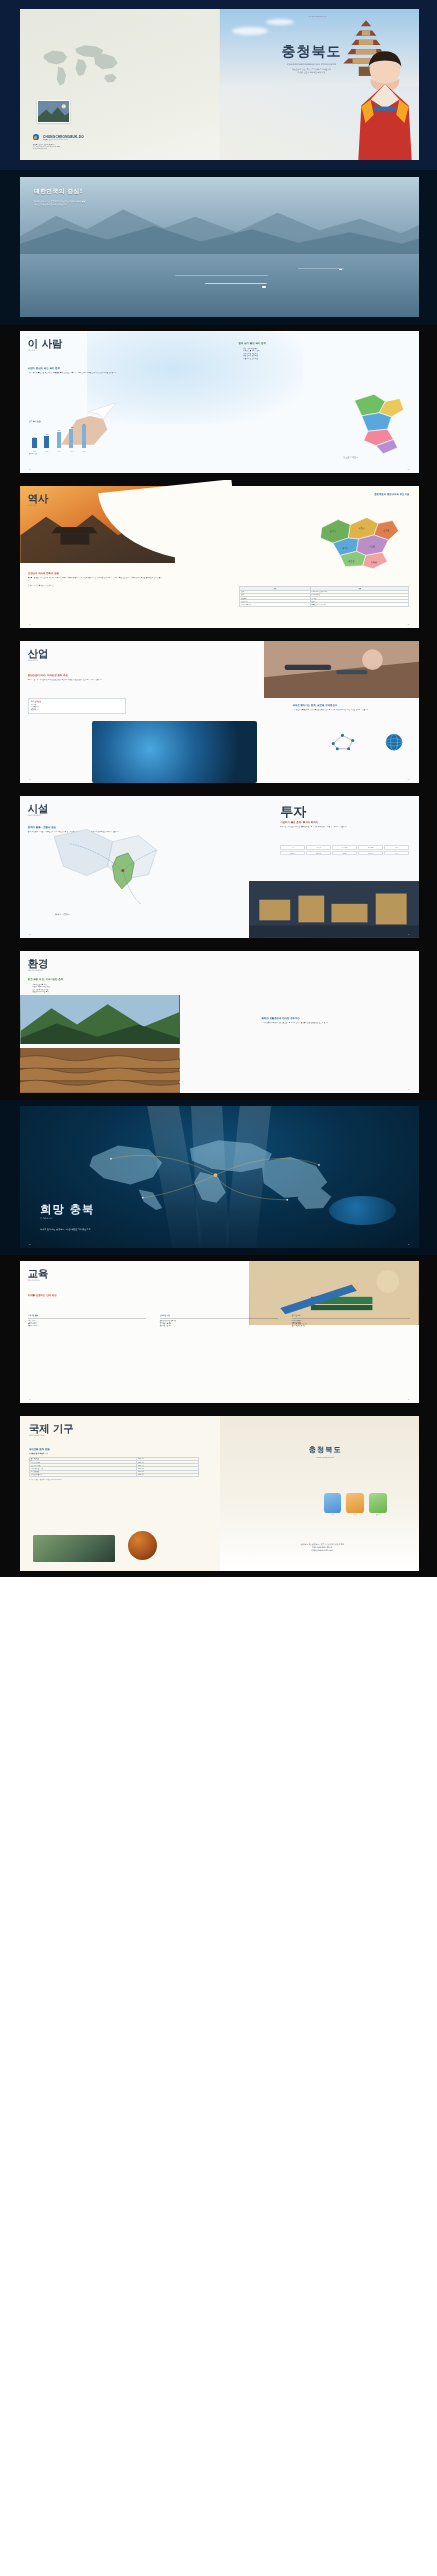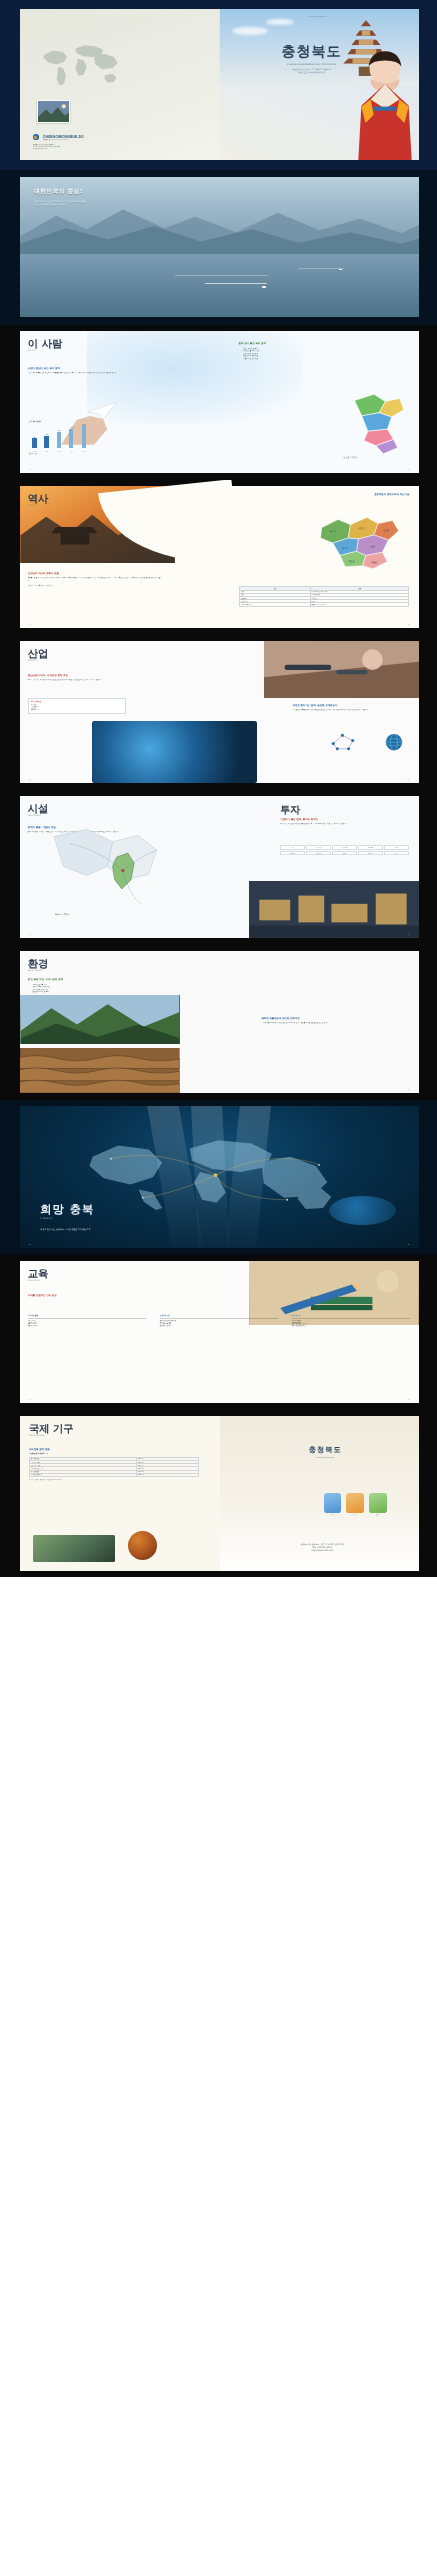--- a/index.html
+++ b/index.html
@@ -595,21 +595,21 @@
         <g stroke="#2f6fae" stroke-width=".7" fill="none" stroke-dasharray="2 1.5">
           <path d="M140 86 C 110 60, 70 40, 36 34"></path>
           <path d="M140 86 C 170 60, 196 52, 206 46"></path>
           <path d="M140 86 C 150 120, 160 140, 176 152"></path>
         </g>
         <text x="8" y="172" font-size="4" fill="#5c6771" font-family="DejaVu Sans">동북아 교통망도</text>
       </svg>
 
       <div style="position:absolute;right:9.3px;top:9.3px;width:129px;">
         <div class="sectitle ko" style="position:relative;left:0;top:0;margin-bottom:2.1px;">
-          <div class="cn" style="font-size:10px;">투자</div>
+          <div class="cn" style="font-size:13px;">투자</div>
         </div>
         <div class="heading-red ko">기업하기 좋은 충북, 투자의 최적지</div>
         <div class="body-ko ko" style="margin-top:2.1px;">파격적인 투자 인센티브와 원스톱 행정지원으로 국내외 우수기업의 투자를 적극 유치하고 있습니다.</div>
       </div>
 
       <div class="logos ko" style="right:9.3px;top:49px;width:129px;">
         <div class="lg">LG</div>
         <div class="lg">SK hynix</div>
         <div class="lg">CELLTRION</div>
         <div class="lg">HANKOOK</div>

